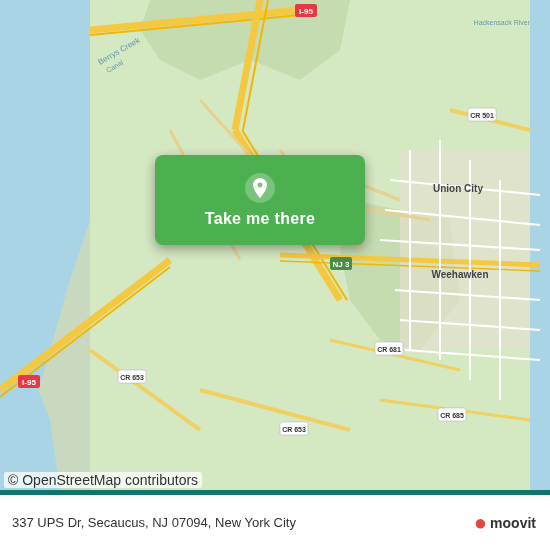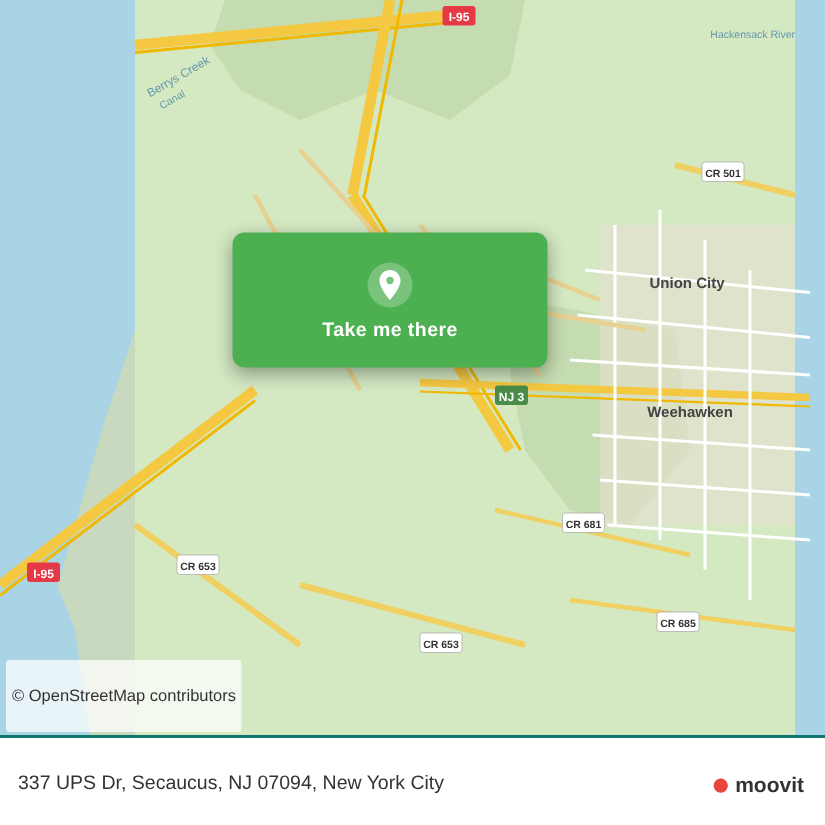--- a/index.html
+++ b/index.html
@@ -46,36 +46,36 @@
     }
 
     #action-button .pin-icon {
       width: 32px;
       height: 32px;
       margin-bottom: 6px;
     }
 
     #action-button .btn-label {
       color: #ffffff;
-      font-size: 13px;
+      font-size: 16px;
       font-weight: bold;
       letter-spacing: 0.3px;
     }
 
     
     #bottom-bar {
       position: absolute;
       bottom: 0; left: 0;
       width: 550px;
       height: 60px;
       background: #ffffff;
       display: flex;
       align-items: center;
       padding: 0 12px;
-      border-top: 2px solid #0f766e;
+      border-top: 5px solid #0f766e;
     }
 
     #moovit-logo {
       position: absolute;
       right: 14px;
       bottom: 14px;
       display: flex;
       align-items: center;
       gap: 3px;
     }
@@ -194,21 +194,21 @@
 
     <rect x="438" y="408" width="28" height="13" rx="2" fill="white" stroke="#aaa" stroke-width="0.5"></rect>
     <text x="452" y="418" font-size="7" fill="#333" text-anchor="middle" font-family="Arial" font-weight="bold">CR 685</text>
 
     <text x="458" y="192" font-size="10" fill="#444" font-family="Arial" font-weight="bold" text-anchor="middle">Union City</text>
     <text x="460" y="278" font-size="10" fill="#444" font-family="Arial" font-weight="bold" text-anchor="middle">Weehawken</text>
 
     <text x="530" y="25" font-size="7" fill="#6699aa" font-family="Arial" text-anchor="end">Hackensack River</text>
   </svg>
 
-  <div id="osm-attribution" style="position:absolute;bottom:2px;left:4px;font-size:11px;color:#333;background:rgba(255,255,255,0.75);padding:18px 4px;border-radius:2px;z-index:5;">© OpenStreetMap contributors</div>
+  <div id="osm-attribution" style="position:absolute;bottom:2px;left:4px;font-size:14px;color:#333;background:rgba(255,255,255,0.75);padding:0 4px;border-radius:2px;z-index:5;">© OpenStreetMap contributors</div>
 
   <div id="action-button">
 
     <svg class="pin-icon" viewBox="0 0 32 32" fill="none" xmlns="http://www.w3.org/2000/svg">
       <circle cx="16" cy="16" r="15" fill="white" opacity="0.25"></circle>
       <path d="M16 6C12.13 6 9 9.13 9 13c0 5.25 7 13 7 13s7-7.75 7-13c0-3.87-3.13-7-7-7zm0 9.5c-1.38 0-2.5-1.12-2.5-2.5s1.12-2.5 2.5-2.5 2.5 1.12 2.5 2.5-1.12 2.5-2.5 2.5z" fill="white"></path>
     </svg>
     <span class="btn-label">Take me there</span>
   </div>
 </div>

